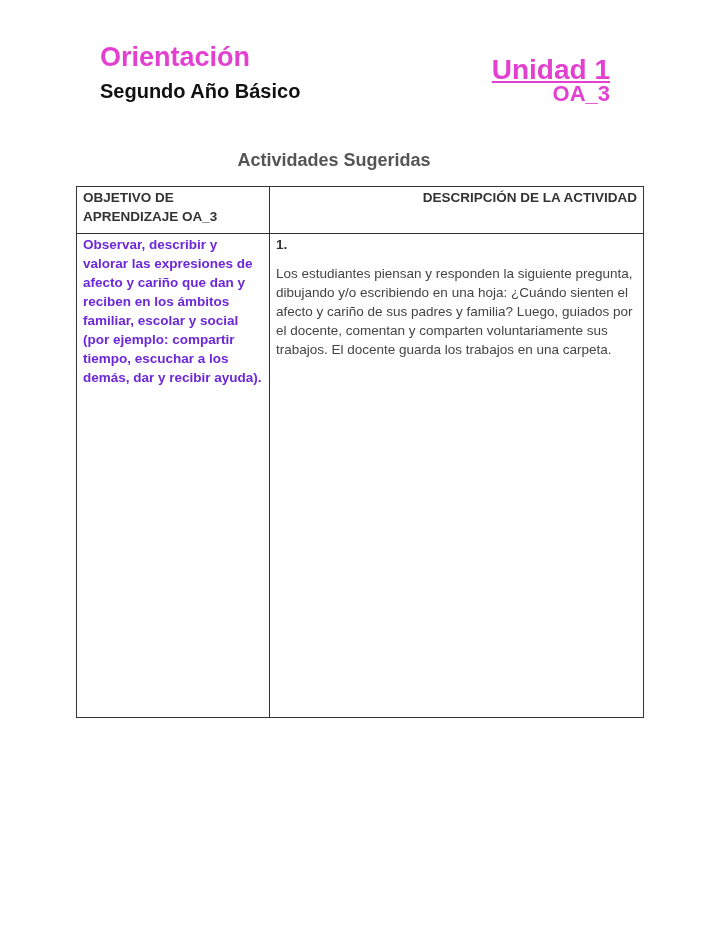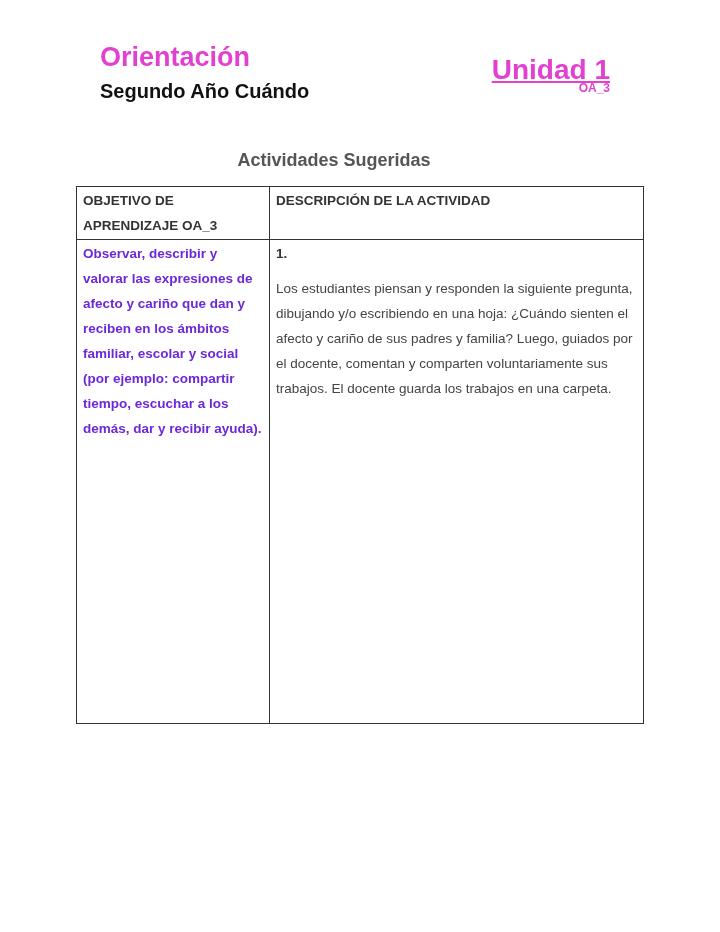--- a/index.html
+++ b/index.html
@@ -1,36 +1,36 @@
 <!DOCTYPE html>
 <html><head>
   <meta charset="utf-8">
   <style>
     html, body { margin: 0; padding: 0; background: #ffffff; }
     body { width: 720px; height: 932px; position: relative; font-family: "Liberation Sans", sans-serif; overflow: hidden; }
     .title { position: absolute; left: 100px; top: 42px; font-size: 27px; font-weight: bold; color: #e33fd1; }
     .subtitle { position: absolute; left: 100px; top: 80px; font-size: 20px; font-weight: bold; color: #111; }
     .unit { position: absolute; right: 110px; top: 54px; font-size: 28px; font-weight: bold; color: #e33fd1; text-align: left; text-decoration: underline; }
-    .oa { position: absolute; right: 110px; top: 81px; font-size: 12px; font-weight: bold; color: #e33fd1; text-align: right; }
+    .oa { position: absolute; right: 110px; top: 81px; font-size: 22px; font-weight: bold; color: #e33fd1; text-align: right; }
     .section-title { position: absolute; left: 0; width: 668px; top: 150px; text-align: center; font-size: 18px; font-weight: bold; color: #555; }
     table { position: absolute; left: 76px; top: 186px; width: 568px; border-collapse: collapse; }
-    td { border: 1.5px solid #333; vertical-align: top; font-size: 13.5px; line-height: 25px; padding: 1px 6px; }
+    td { border: 1.5px solid #333; vertical-align: top; font-size: 13.5px; line-height: 19px; padding: 1px 6px; }
     .c1 { width: 180px; }
     .hdr { height: 47px; font-weight: bold; color: #333; }
-    .hdr2 { text-align: left; }
+    .hdr2 { text-align: right; }
     .body-row td { height: 481px; }
     .obj { font-weight: bold; color: #6d28d9; padding-top: 1px; }
     .num { font-weight: bold; color: #333; }
     .desc { color: #444; margin-top: 10px; }
   </style>
 </head>
 <body>
 
 <div class="title">Orientación</div>
-<div class="subtitle">Segundo Año Cuándo</div>
+<div class="subtitle">Segundo Año Básico</div>
 <div class="unit">Unidad 1</div>
 <div class="oa">OA_3</div>
 
 <div class="section-title">Actividades Sugeridas</div>
 
 <table>
   <tbody>
       <tr class="hdr">
     <td class="c1">OBJETIVO DE APRENDIZAJE OA_3</td>
     <td class="hdr2">DESCRIPCIÓN DE LA ACTIVIDAD</td>

